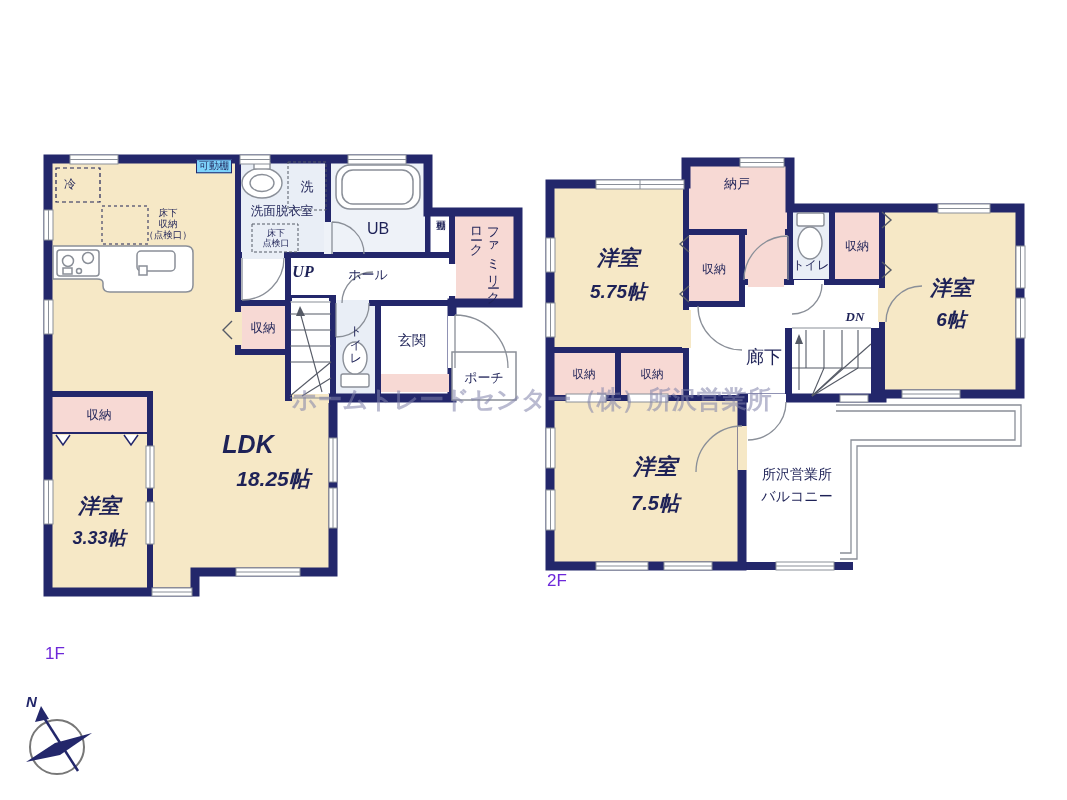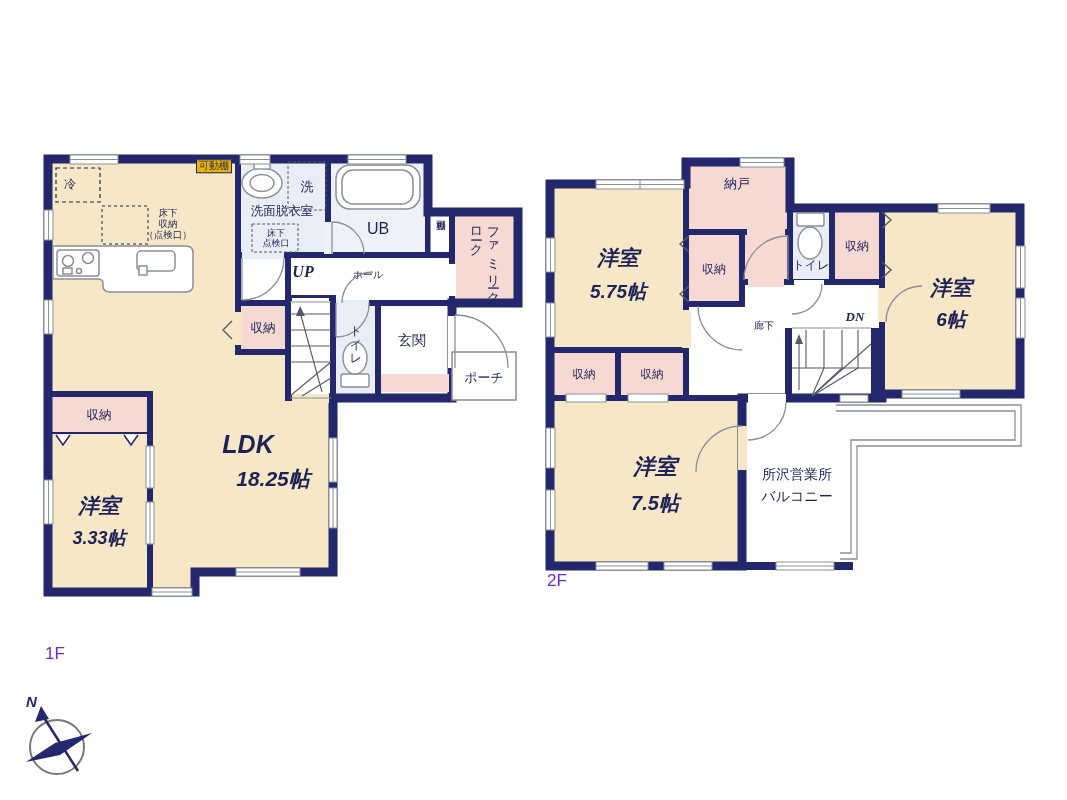--- a/index.html
+++ b/index.html
@@ -7,21 +7,21 @@
           font-family:"Liberation Sans", sans-serif;color:#1e2257;}
   #plan-svg{position:absolute;left:0;top:0;}
   .lbl{position:absolute;transform:translate(-50%,-50%);white-space:nowrap;color:#1e2257;
        text-align:center;line-height:1.15;z-index:5;}
   .vtext{position:absolute;writing-mode:vertical-rl;text-orientation:upright;color:#1e2257;z-index:5;}
   .big{font-weight:bold;font-style:italic;}
   .serifital{font-family:"Liberation Serif", serif;font-style:italic;font-weight:bold;}
   .wm{position:absolute;left:292px;top:383px;font-size:25px;letter-spacing:0px;
       color:rgba(128,130,170,0.55);z-index:9;white-space:nowrap;font-weight:bold;}
   .floorlbl{position:absolute;font-size:17px;color:#6d28d9;z-index:5;}
-  .shelfbox{background:#eab308;border:1px solid #23276b;padding:0 2px;}
+  .shelfbox{background:#7dd3fc;border:1px solid #23276b;padding:0 2px;}
 </style>
 </head>
 <body>
 
 <div id="canvas">
 
 <svg id="plan-svg" width="1067" height="800" viewBox="0 0 1067 800">
 
   <g>
 
@@ -247,59 +247,60 @@
   </g>
 
   <g>
     <circle cx="57" cy="747" r="27" fill="none" stroke="#777777" stroke-width="2"></circle>
     <line x1="78" y1="771" x2="41" y2="713" stroke="#23276b" stroke-width="2.5"></line>
     <polygon points="35,722 41,706 49,719" fill="#23276b"></polygon>
     <polygon points="26,762 55,743 92,733 60,755" fill="#23276b"></polygon>
   </g>
 </svg>
 
+  <div class="wm">ホームトレードセンター（株）所沢営業所</div>
 
   <div class="lbl" style="left:70px;top:185px;font-size:12px;">冷</div>
   <div class="lbl shelfbox" style="left:214px;top:166px;font-size:10px;">可動棚</div>
   <div class="lbl" style="left:168px;top:224px;font-size:9.5px;">
     <div>床下</div>
     <div>収納</div>
     <div>（点検口）</div>
   </div>
   <div class="lbl" style="left:307px;top:187px;font-size:13px;">洗</div>
   <div class="lbl" style="left:282px;top:211px;font-size:12.5px;">洗面脱衣室</div>
   <div class="lbl" style="left:276px;top:238px;font-size:9px;">
     <div>床下</div>
     <div>点検口</div>
   </div>
   <div class="lbl" style="left:378px;top:229px;font-size:16px;">UB</div>
   <div class="vtext" style="left:434px;top:213px;height:44px;font-size:9.5px;">可動棚</div>
   <div class="vtext" style="left:468px;top:218px;height:84px;font-size:13px;line-height:17px;letter-spacing:1px;">ファミリークローク</div>
-  <div class="lbl" style="left:368px;top:275px;font-size:10px;">ホール</div>
+  <div class="lbl" style="left:368px;top:275px;font-size:13px;">ホール</div>
   <div class="lbl serifital" style="left:303px;top:272px;font-size:16px;">UP</div>
   <div class="lbl" style="left:263px;top:328px;font-size:12.5px;">収納</div>
   <div class="vtext" style="left:347px;top:317px;height:60px;font-size:12px;">トイレ</div>
   <div class="lbl" style="left:412px;top:340px;font-size:14px;">玄関</div>
   <div class="lbl" style="left:484px;top:378px;font-size:13px;">ポーチ</div>
   <div class="lbl" style="left:99px;top:415px;font-size:12.5px;">収納</div>
   <div class="lbl big" style="left:99px;top:506px;font-size:21px;">洋室</div>
   <div class="lbl big" style="left:99px;top:538px;font-size:18px;">3.33帖</div>
   <div class="lbl big" style="left:248px;top:444px;font-size:25px;">LDK</div>
   <div class="lbl big" style="left:248px;top:479px;font-size:21px;margin-left:25px;">18.25帖</div>
   <div class="floorlbl" style="left:45px;top:597px;margin-top:47px;">1F</div>
 
   <div class="lbl big" style="left:618px;top:258px;font-size:21px;">洋室</div>
   <div class="lbl big" style="left:618px;top:292px;font-size:19px;">5.75帖</div>
   <div class="lbl" style="left:737px;top:184px;font-size:13px;">納戸</div>
   <div class="lbl" style="left:714px;top:270px;font-size:12px;">収納</div>
   <div class="lbl" style="left:811px;top:266px;font-size:12px;">トイレ</div>
   <div class="lbl" style="left:857px;top:247px;font-size:12px;">収納</div>
   <div class="lbl big" style="left:951px;top:288px;font-size:21px;">洋室</div>
   <div class="lbl big" style="left:951px;top:320px;font-size:19px;">6帖</div>
-  <div class="lbl" style="left:764px;top:326px;font-size:10px;">廊下</div>
+  <div class="lbl" style="left:764px;top:357px;font-size:18px;">廊下</div>
   <div class="lbl serifital" style="left:855px;top:317px;font-size:13px;">DN</div>
   <div class="lbl" style="left:584px;top:375px;font-size:11.5px;">収納</div>
   <div class="lbl" style="left:652px;top:375px;font-size:11.5px;">収納</div>
   <div class="lbl big" style="left:655px;top:467px;font-size:22px;">洋室</div>
   <div class="lbl big" style="left:655px;top:503px;font-size:20px;">7.5帖</div>
   <div class="lbl" style="left:797px;top:485px;font-size:14px;line-height:22px;">
     <div>所沢営業所</div>
     <div>バルコニー</div>
   </div>
   <div class="floorlbl" style="left:547px;top:571px;">2F</div>

